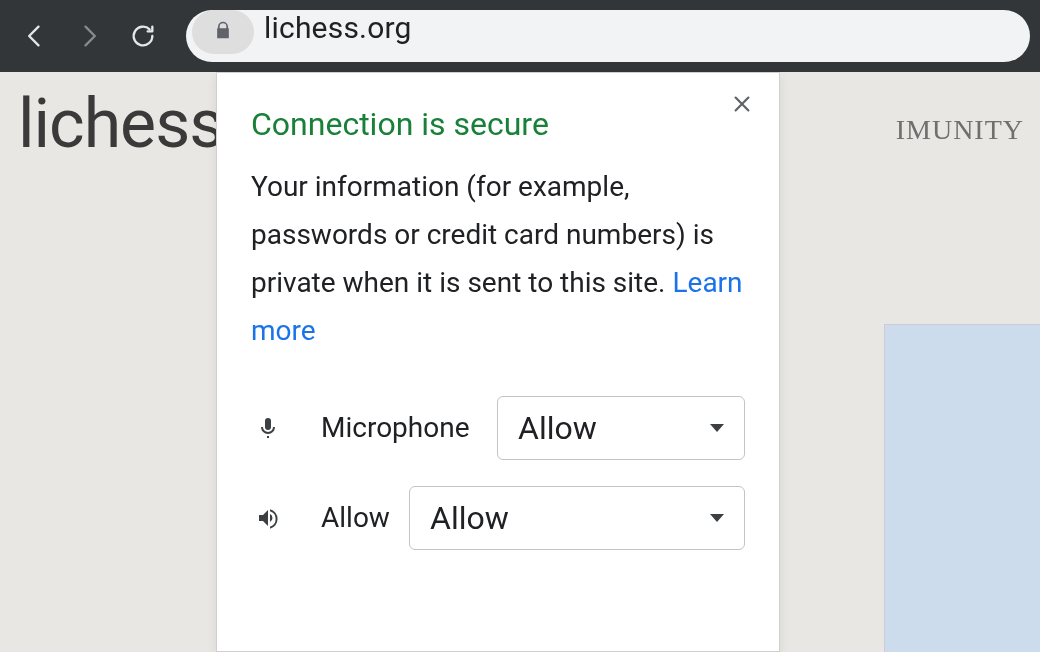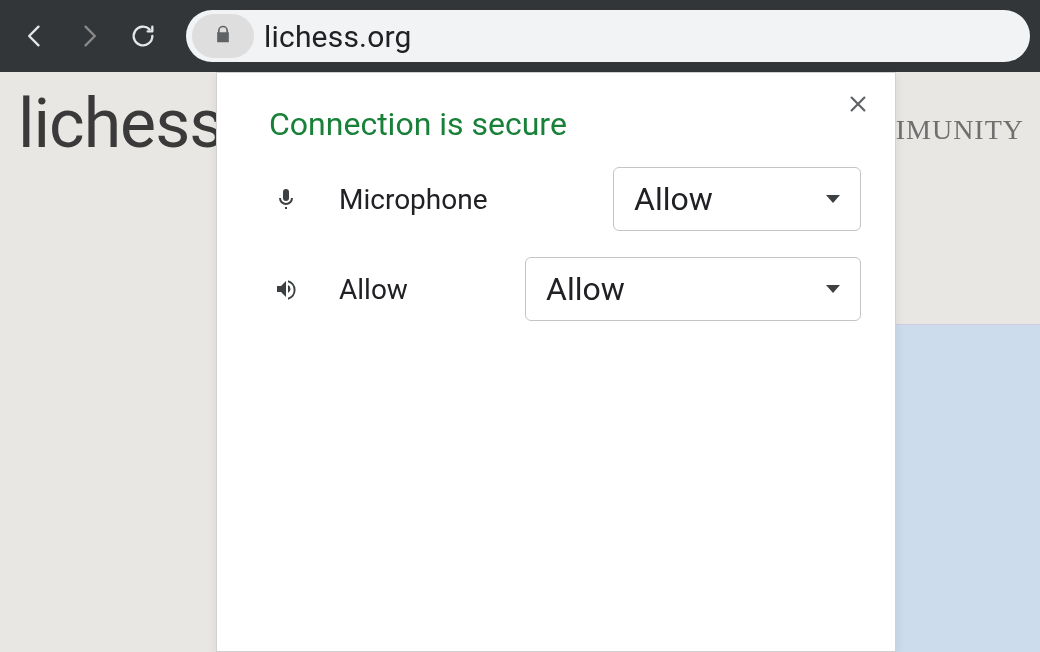--- a/index.html
+++ b/index.html
@@ -33,21 +33,20 @@
   }
   .nav-btn svg { width: 28px; height: 28px; stroke: currentColor; fill: none; stroke-width: 2; }
   .nav-btn.disabled { color: #8a8a8a; }
   .omnibox {
     flex: 1;
     margin-left: 14px;
     height: 52px;
     background: #f1f3f4;
     border-radius: 26px;
     display: flex;
-    align-items: center;
     padding: 0 6px 0 6px;
   }
   .lock-pill {
     width: 62px;
     height: 44px;
     border-radius: 22px;
     background: #dedede;
     display: flex;
     align-items: center;
     justify-content: center;
@@ -98,26 +97,26 @@
     background: #cddced;
     border: 1px solid #ccd;
     border-right: none;
   }
 
   
   .popup {
     position: absolute;
     top: 72px;
     left: 216px;
-    width: 680px;
+    width: 564px;
     height: 580px;
     background: #ffffff;
     border: 1px solid #d0d0d0;
     box-shadow: 0 4px 10px rgba(0,0,0,0.08);
-    padding: 28px 34px 20px 52px;
+    padding: 28px 34px 20px 34px;
   }
   .popup-close {
     position: absolute;
     top: 16px;
     right: 20px;
     width: 34px;
     height: 34px;
     color: #5f6368;
     cursor: pointer;
     display:flex;align-items:center;justify-content:center;
@@ -233,20 +232,23 @@
 
 <div class="popup">
   <div class="popup-close">
     <span>
       <svg viewBox="0 0 24 24" fill="none">
           <path d="M5 5 L19 19 M19 5 L5 19" stroke-linecap="round"></path>
         </svg>
     </span>
   </div>
   <div class="popup-title">Connection is secure</div>
+  <div class="popup-desc">
+    <span>Your information (for example, passwords or credit card numbers) is private when it is sent to this site. </span><span class="learn-more">Learn more</span>
+  </div>
 
   <div class="perm-row">
     <div class="perm-icon">
       <svg viewBox="0 0 24 24">
           <path d="M12 2a3 3 0 0 0-3 3v6a3 3 0 0 0 6 0V5a3 3 0 0 0-3-3zM5 11a7 7 0 0 0 14 0h-2a5 5 0 0 1-10 0H5zm6 9h2v2h-2v-2z"></path>
         </svg>
     </div>
     <div class="perm-label">Microphone</div>
     <div class="perm-select">
       <span class="perm-select-value">Allow</span>

